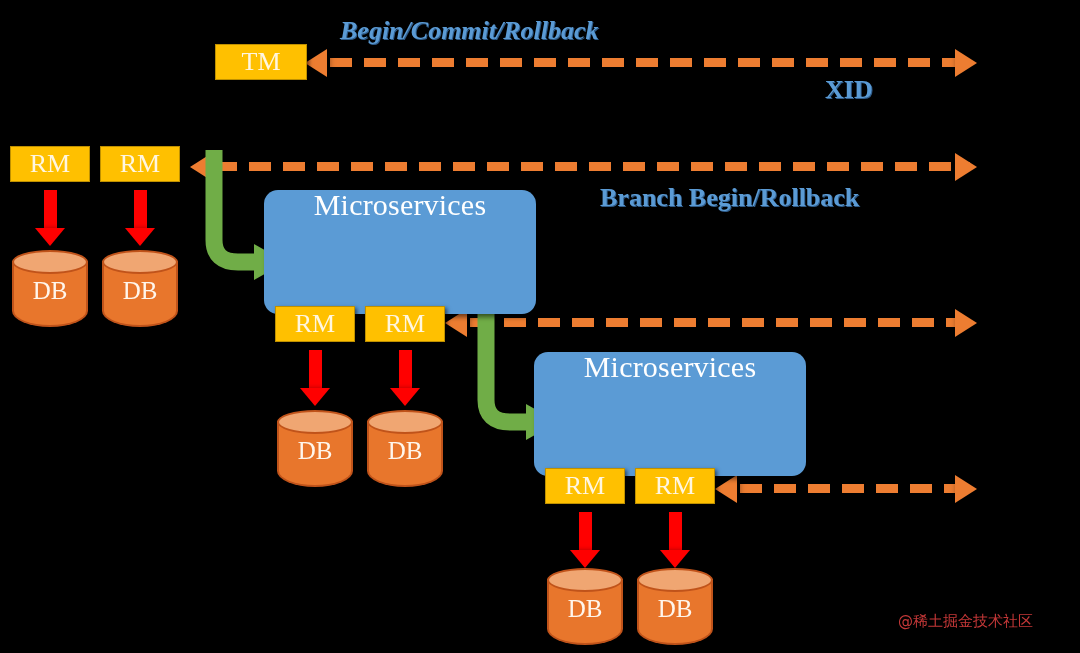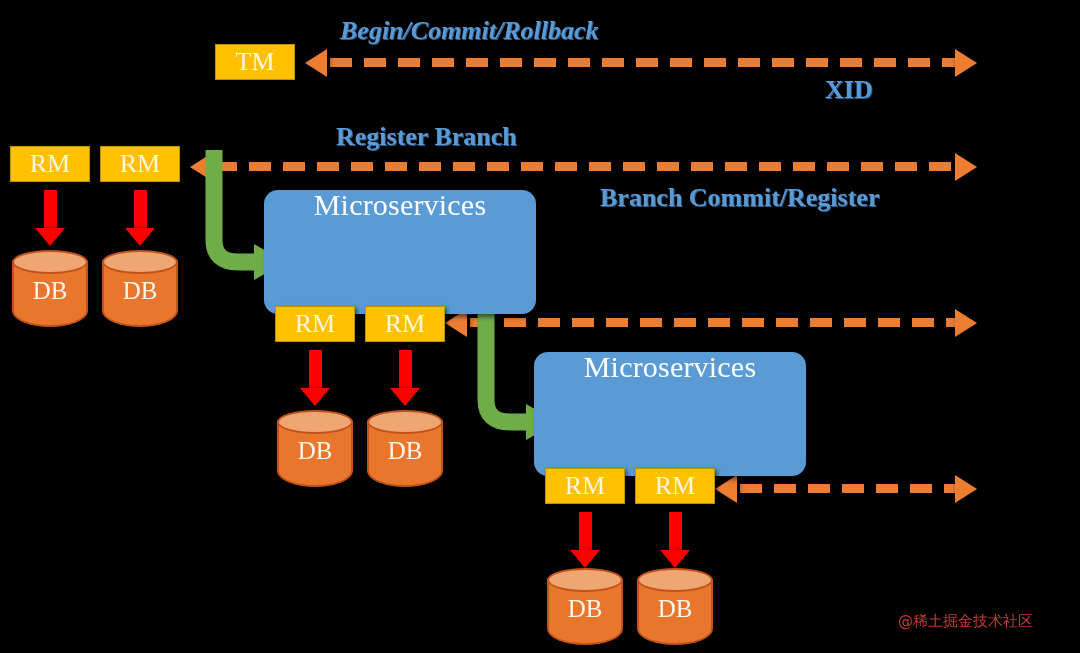--- a/index.html
+++ b/index.html
@@ -170,21 +170,21 @@
   </svg>
 
   <svg class="green-elbow" style="left:468px; top:310px;" width="100" height="135" viewBox="0 0 100 135">
     <g>
       <path d="M18 0 L18 90 Q18 112 42 112 L62 112" stroke="#70AD47" stroke-width="17" fill="none" stroke-linecap="butt"></path>
       <polygon points="58,94 90,112 58,130" fill="#70AD47"></polygon>
     </g>
   </svg>
 
 
-  <div class="chip" style="left:215px; top:44px; width:80px; height:36px;">
+  <div class="chip" style="left:215px; top:44px; width:92px; height:36px;">
     <span>TM</span>
   </div>
 
   <div class="chip" style="left:10px; top:146px; width:80px; height:36px;">
     <span>RM</span>
   </div>
   <div class="chip" style="left:100px; top:146px; width:80px; height:36px;">
     <span>RM</span>
   </div>
 
@@ -268,19 +268,18 @@
     <div class="body"></div>
     <div class="top"></div>
     <div class="lbl">DB</div>
   </div>
 
 
   <div class="flow-label" style="left:340px; top:18px;font-style:italic;">Begin/Commit/Rollback</div>
 
   <div class="flow-label" style="left:825px; top:77px;">XID</div>
 
-  <div class="flow-label" style="left:336px; top:124px;">Register Branch</div>
-
-  <div class="flow-label" style="left:600px; top:185px;">Branch Commit/Register</div>
+
+  <div class="flow-label" style="left:600px; top:185px;">Branch Begin/Rollback</div>
 
   <div class="watermark" style="left:898px; top:612px;">@稀土掘金技术社区</div>
 
 </div>
 
 </body></html>

